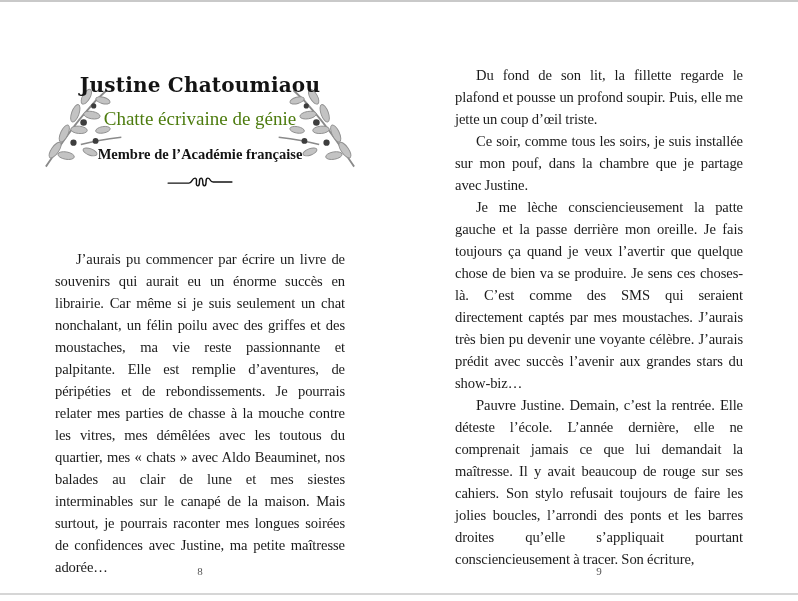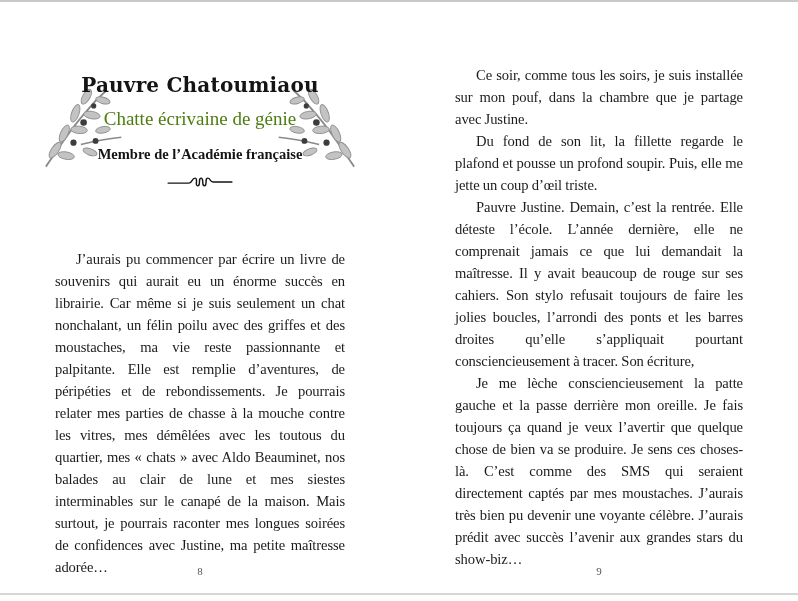--- a/index.html
+++ b/index.html
@@ -169,39 +169,39 @@
         <ellipse cx="76" cy="52" rx="8" ry="3.5" transform="rotate(-10 76 52)"></ellipse>
       </g>
       <g fill="#3d3d3d">
         <circle cx="55" cy="44" r="3.6"></circle>
         <circle cx="44" cy="66" r="3.4"></circle>
         <circle cx="68" cy="64" r="3.2"></circle>
         <circle cx="66" cy="26" r="2.8"></circle>
       </g>
     </svg>
 
-    <h1 class="author-name">Pauvre Chatoumiaou</h1>
+    <h1 class="author-name">Justine Chatoumiaou</h1>
     <div class="author-role">Chatte écrivaine de génie</div>
     <div class="author-affiliation">Membre de l’Académie française</div>
 
     <svg class="knot-divider" viewBox="0 0 120 24" xmlns="http://www.w3.org/2000/svg">
       <path d="M2 14 H40 C46 14 45 5 51 5 C57 5 50 19 56 19 C62 19 56 5 62 5
                C68 5 62 19 68 19 C74 19 68 5 74 5 C80 5 77 12 84 12 H118" fill="none" stroke="#141414" stroke-width="2.6" stroke-linecap="round"></path>
     </svg>
   </header>
 
   <div class="body-text">
     <p>J’aurais pu commencer par écrire un livre de souvenirs qui aurait eu un énorme succès en librairie. Car même si je suis seulement un chat nonchalant, un félin poilu avec des griffes et des moustaches, ma vie reste passionnante et palpitante. Elle est remplie d’aventures, de péripéties et de rebondissements. Je pourrais relater mes parties de chasse à la mouche contre les vitres, mes démêlées avec les toutous du quartier, mes « chats » avec Aldo Beauminet, nos balades au clair de lune et mes siestes interminables sur le canapé de la maison. Mais surtout, je pourrais raconter mes longues soirées de confidences avec Justine, ma petite maîtresse adorée…</p>
   </div>
 
   <div class="page-number">8</div>
 </section>
 
 <section class="page page-right">
   <div class="body-text">
+    <p>Du fond de son lit, la fillette regarde le plafond et pousse un profond soupir. Puis, elle me jette un coup d’œil triste.</p>
     <p>Ce soir, comme tous les soirs, je suis installée sur mon pouf, dans la chambre que je partage avec Justine.</p>
-    <p>Du fond de son lit, la fillette regarde le plafond et pousse un profond soupir. Puis, elle me jette un coup d’œil triste.</p>
+    <p>Je me lèche consciencieusement la patte gauche et la passe derrière mon oreille. Je fais toujours ça quand je veux l’avertir que quelque chose de bien va se produire. Je sens ces choses-là. C’est comme des SMS qui seraient directement captés par mes moustaches. J’aurais très bien pu devenir une voyante célèbre. J’aurais prédit avec succès l’avenir aux grandes stars du show-biz…</p>
     <p>Pauvre Justine. Demain, c’est la rentrée. Elle déteste l’école. L’année dernière, elle ne comprenait jamais ce que lui demandait la maîtresse. Il y avait beaucoup de rouge sur ses cahiers. Son stylo refusait toujours de faire les jolies boucles, l’arrondi des ponts et les barres droites qu’elle s’appliquait pourtant consciencieusement à tracer. Son écriture,</p>
-    <p>Je me lèche consciencieusement la patte gauche et la passe derrière mon oreille. Je fais toujours ça quand je veux l’avertir que quelque chose de bien va se produire. Je sens ces choses-là. C’est comme des SMS qui seraient directement captés par mes moustaches. J’aurais très bien pu devenir une voyante célèbre. J’aurais prédit avec succès l’avenir aux grandes stars du show-biz…</p>
   </div>
 
   <div class="page-number">9</div>
 </section>
 
 </body></html>

